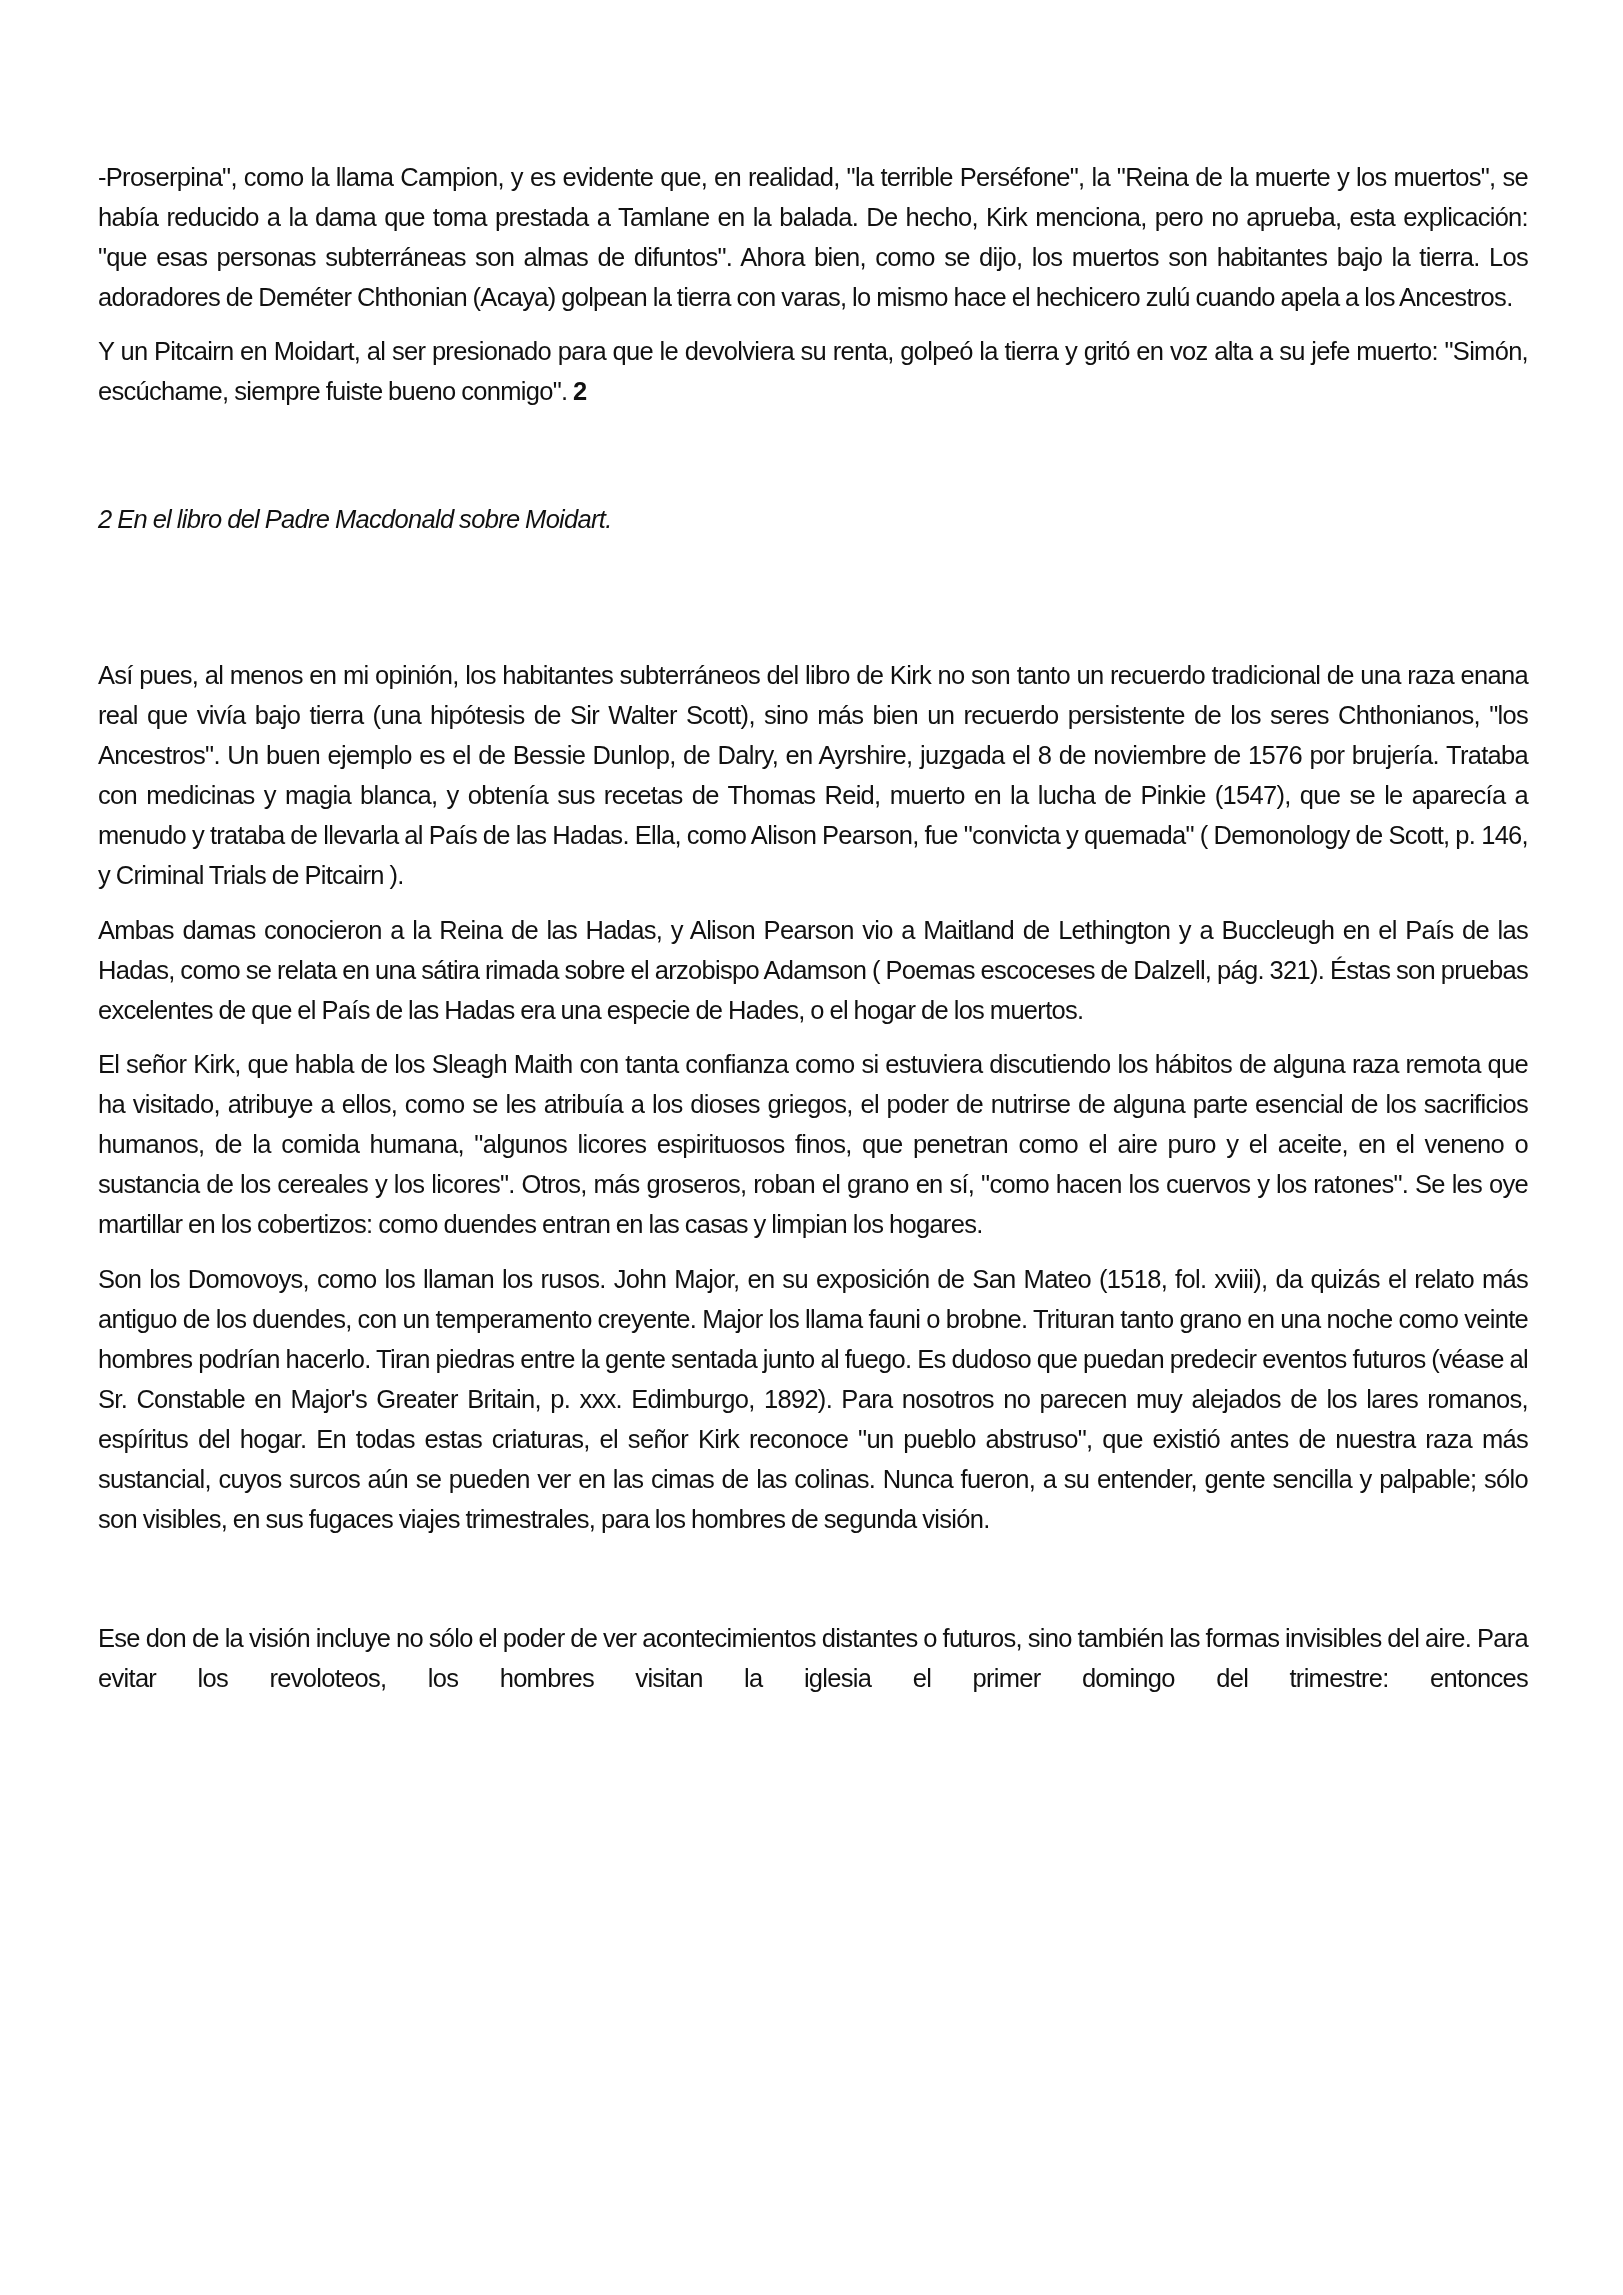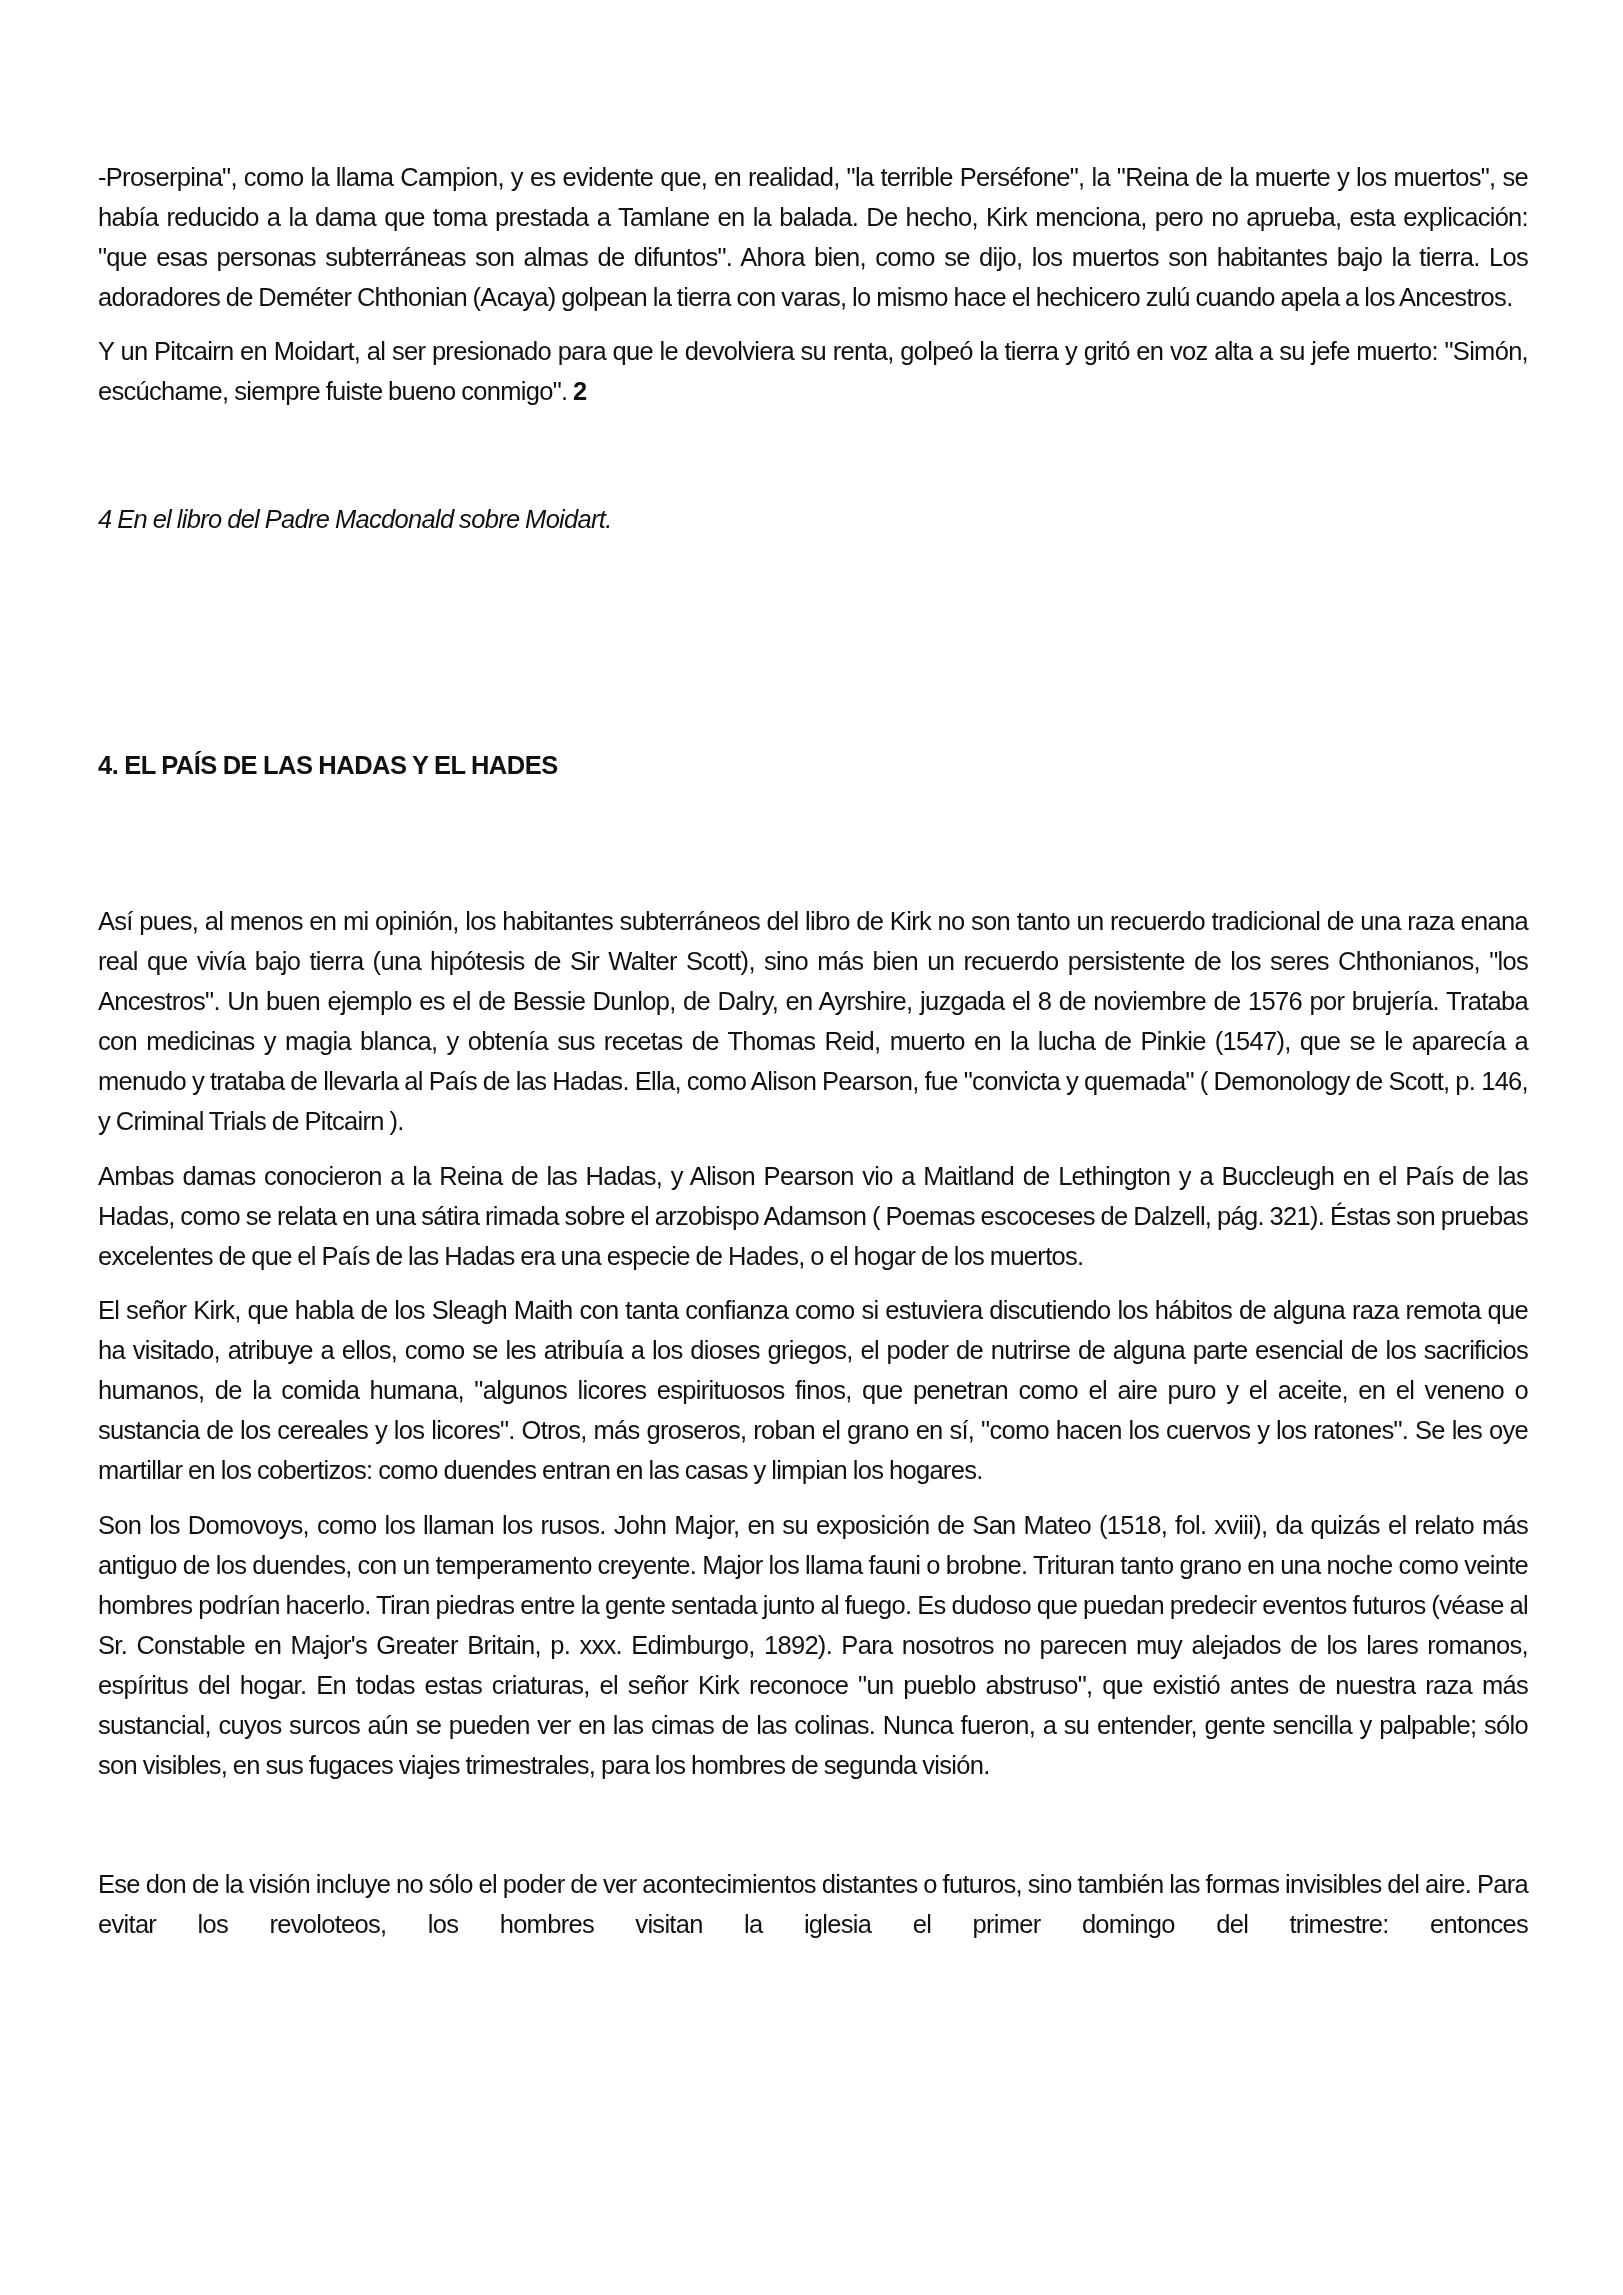--- a/index.html
+++ b/index.html
@@ -24,23 +24,22 @@
 
 <div class="page">
 
   <p class="para">-Proserpina", como la llama Campion, y es evidente que, en realidad, "la terrible Perséfone", la "Reina de la muerte y los muertos", se había reducido a la dama que toma prestada a Tamlane en la balada. De hecho, Kirk menciona, pero no aprueba, esta explicación: "que esas personas subterráneas son almas de difuntos". Ahora bien, como se dijo, los muertos son habitantes bajo la tierra. Los adoradores de Deméter Chthonian (Acaya) golpean la tierra con varas, lo mismo hace el hechicero zulú cuando apela a los Ancestros.</p>
 
   <p class="para last-line-left">
     <span>Y un Pitcairn en Moidart, al ser presionado para que le devolviera su renta, golpeó la tierra y gritó en voz alta a su jefe muerto: "Simón, escúchame, siempre fuiste bueno conmigo".</span>
     <b>2</b>
   </p>
 
-  <p class="footnote">4 En el libro del Padre Macdonald sobre Moidart.</p>
+  <p class="footnote">2 En el libro del Padre Macdonald sobre Moidart.</p>
 
-  <p class="heading">4. EL PAÍS DE LAS HADAS Y EL HADES</p>
 
   <p class="para after-heading">Así pues, al menos en mi opinión, los habitantes subterráneos del libro de Kirk no son tanto un recuerdo tradicional de una raza enana real que vivía bajo tierra (una hipótesis de Sir Walter Scott), sino más bien un recuerdo persistente de los seres Chthonianos, "los Ancestros". Un buen ejemplo es el de Bessie Dunlop, de Dalry, en Ayrshire, juzgada el 8 de noviembre de 1576 por brujería. Trataba con medicinas y magia blanca, y obtenía sus recetas de Thomas Reid, muerto en la lucha de Pinkie (1547), que se le aparecía a menudo y trataba de llevarla al País de las Hadas. Ella, como Alison Pearson, fue "convicta y quemada" ( Demonology de Scott, p. 146, y Criminal Trials de Pitcairn ).</p>
 
   <p class="para">Ambas damas conocieron a la Reina de las Hadas, y Alison Pearson vio a Maitland de Lethington y a Buccleugh en el País de las Hadas, como se relata en una sátira rimada sobre el arzobispo Adamson ( Poemas escoceses de Dalzell, pág. 321). Éstas son pruebas excelentes de que el País de las Hadas era una especie de Hades, o el hogar de los muertos.</p>
 
   <p class="para">El señor Kirk, que habla de los Sleagh Maith con tanta confianza como si estuviera discutiendo los hábitos de alguna raza remota que ha visitado, atribuye a ellos, como se les atribuía a los dioses griegos, el poder de nutrirse de alguna parte esencial de los sacrificios humanos, de la comida humana, "algunos licores espirituosos finos, que penetran como el aire puro y el aceite, en el veneno o sustancia de los cereales y los licores". Otros, más groseros, roban el grano en sí, "como hacen los cuervos y los ratones". Se les oye martillar en los cobertizos: como duendes entran en las casas y limpian los hogares.</p>
 
   <p class="para">Son los Domovoys, como los llaman los rusos. John Major, en su exposición de San Mateo (1518, fol. xviii), da quizás el relato más antiguo de los duendes, con un temperamento creyente. Major los llama fauni o brobne. Trituran tanto grano en una noche como veinte hombres podrían hacerlo. Tiran piedras entre la gente sentada junto al fuego. Es dudoso que puedan predecir eventos futuros (véase al Sr. Constable en Major's Greater Britain, p. xxx. Edimburgo, 1892). Para nosotros no parecen muy alejados de los lares romanos, espíritus del hogar. En todas estas criaturas, el señor Kirk reconoce "un pueblo abstruso", que existió antes de nuestra raza más sustancial, cuyos surcos aún se pueden ver en las cimas de las colinas. Nunca fueron, a su entender, gente sencilla y palpable; sólo son visibles, en sus fugaces viajes trimestrales, para los hombres de segunda visión.</p>
 
   <p class="para gap-before-p7" style="text-align-last: justify;">Ese don de la visión incluye no sólo el poder de ver acontecimientos distantes o futuros, sino también las formas invisibles del aire. Para evitar los revoloteos, los hombres visitan la iglesia el primer domingo del trimestre: entonces</p>

